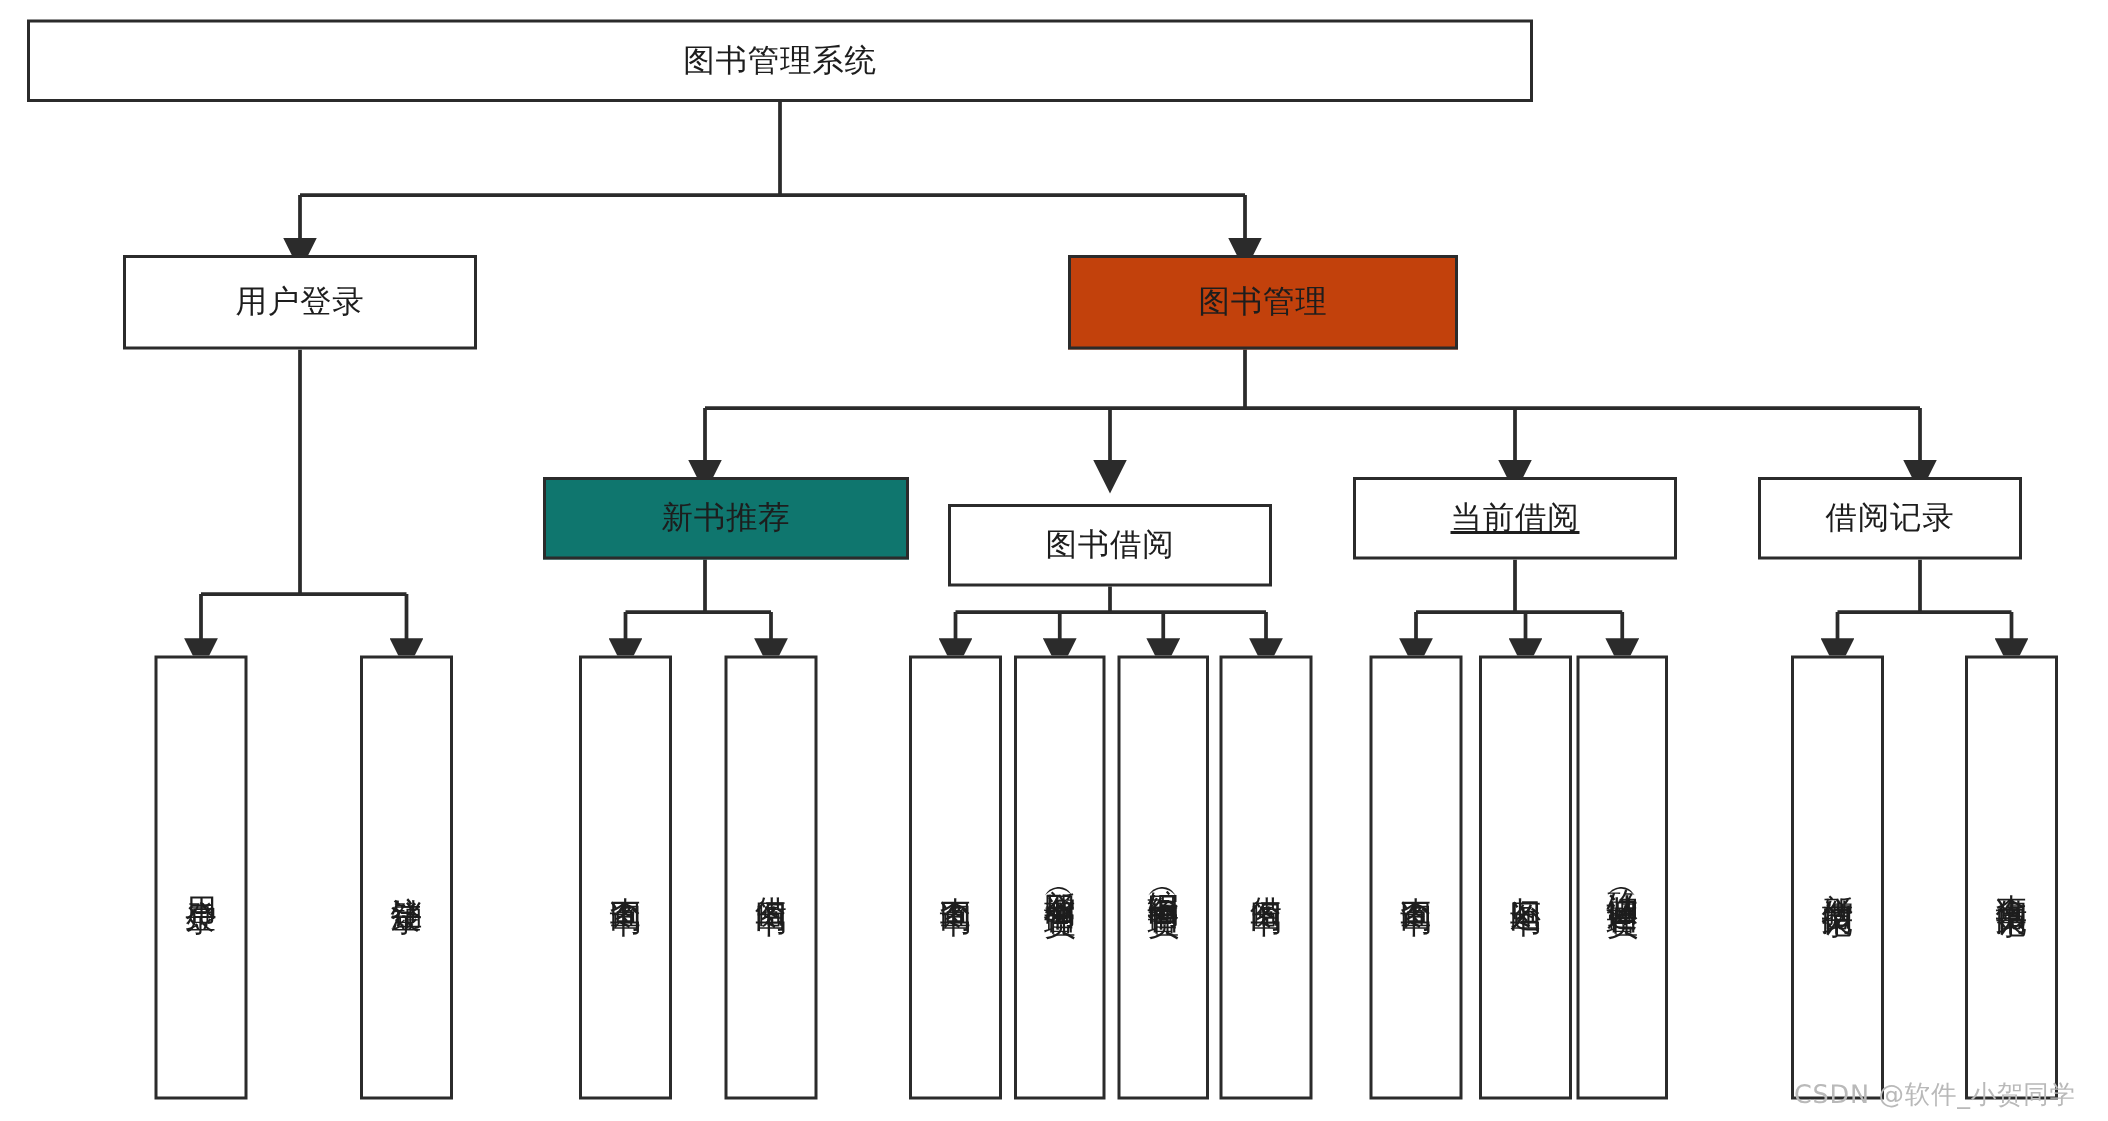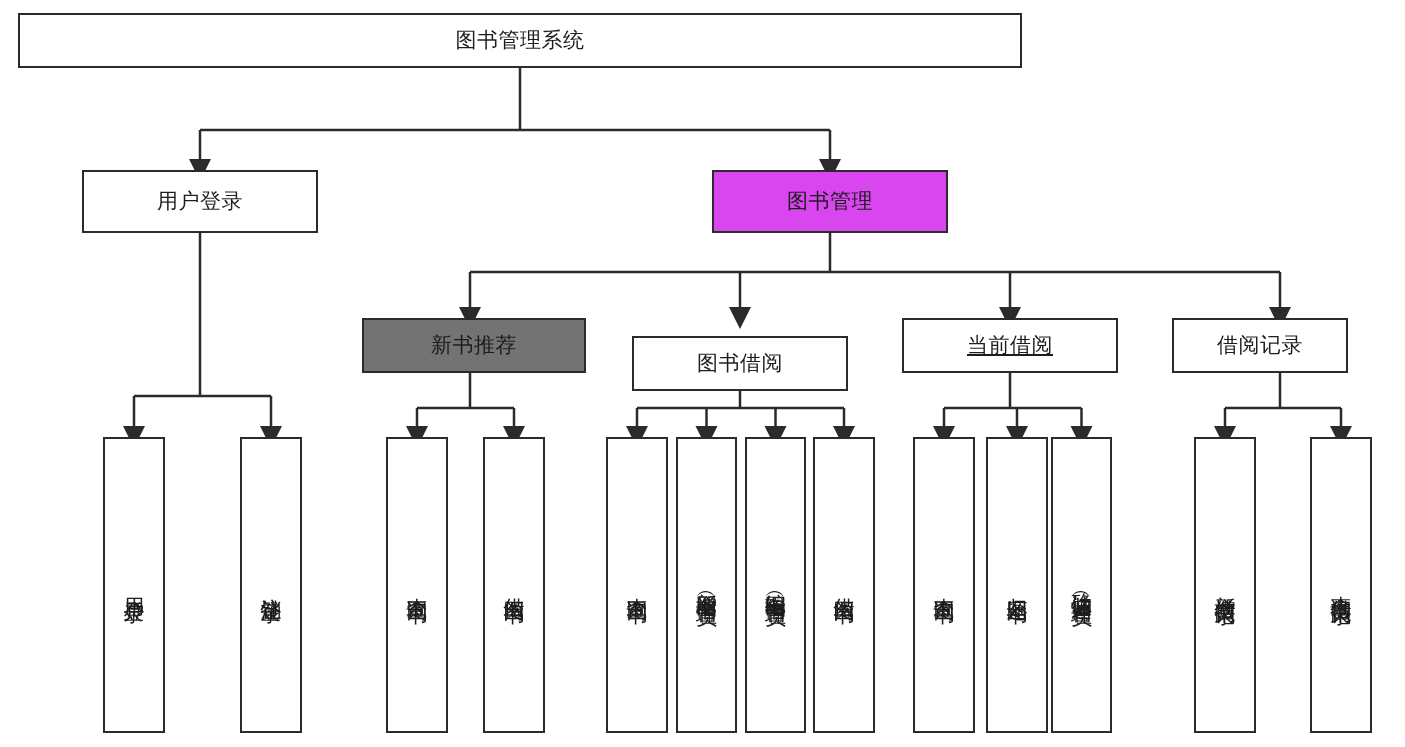--- a/index.html
+++ b/index.html
@@ -110,24 +110,24 @@
         <line x1="1341" y1="408" x2="1341" y2="428" stroke="#2b2b2b" stroke-width="2.5" marker-end="url(#arrowhead)"></line>
       </g>
   </svg>
   <div id="node-layer">
       <div class="node horizontal" style="left: 18px; top: 13px; width: 1004px; height: 55px; border-color: rgb(43, 43, 43); background: rgb(255, 255, 255);">
         <span class="label">图书管理系统</span>
       </div>
       <div class="node horizontal" style="left: 82px; top: 170px; width: 236px; height: 63px; border-color: rgb(43, 43, 43); background: rgb(255, 255, 255);">
         <span class="label">用户登录</span>
       </div>
-      <div class="node horizontal" style="left: 712px; top: 170px; width: 236px; height: 63px; border-color: rgb(43, 43, 43); background: #d946ef;">
+      <div class="node horizontal" style="left: 712px; top: 170px; width: 260px; height: 63px; border-color: rgb(43, 43, 43); background: #c2410c;">
         <span class="label">图书管理</span>
       </div>
-      <div class="node horizontal" style="left: 362px; top: 318px; width: 224px; height: 55px; border-color: rgb(43, 43, 43); background: #737373;">
+      <div class="node horizontal" style="left: 362px; top: 318px; width: 244px; height: 55px; border-color: rgb(43, 43, 43); background: #0f766e;">
         <span class="label">新书推荐</span>
       </div>
       <div class="node horizontal" style="left: 632px; top: 336px; width: 216px; height: 55px; border-color: rgb(43, 43, 43); background: rgb(255, 255, 255);">
         <span class="label">图书借阅</span>
       </div>
       <div class="node horizontal" style="left: 902px; top: 318px; width: 216px; height: 55px; border-color: rgb(43, 43, 43); background: rgb(255, 255, 255); text-decoration: underline;">
         <span class="label">当前借阅</span>
       </div>
       <div class="node horizontal" style="left: 1172px; top: 318px; width: 176px; height: 55px; border-color: rgb(43, 43, 43); background: rgb(255, 255, 255);">
         <span class="label">借阅记录</span>
@@ -165,13 +165,14 @@
       <div class="node vertical" style="left: 1051px; top: 437px; width: 61px; height: 296px; border-color: rgb(43, 43, 43); background: rgb(255, 255, 255);">
         <span class="label">确认归还（管理员）</span>
       </div>
       <div class="node vertical" style="left: 1194px; top: 437px; width: 62px; height: 296px; border-color: rgb(43, 43, 43); background: rgb(255, 255, 255);">
         <span class="label">新增借阅记录</span>
       </div>
       <div class="node vertical" style="left: 1310px; top: 437px; width: 62px; height: 296px; border-color: rgb(43, 43, 43); background: rgb(255, 255, 255);">
         <span class="label">查询借阅记录</span>
       </div>
     </div>
+  <div class="watermark" style="left: 1196px; top: 718px; color: rgb(185, 185, 185);">CSDN @软件_小贺同学</div>
 </div>
 
 </body></html>

